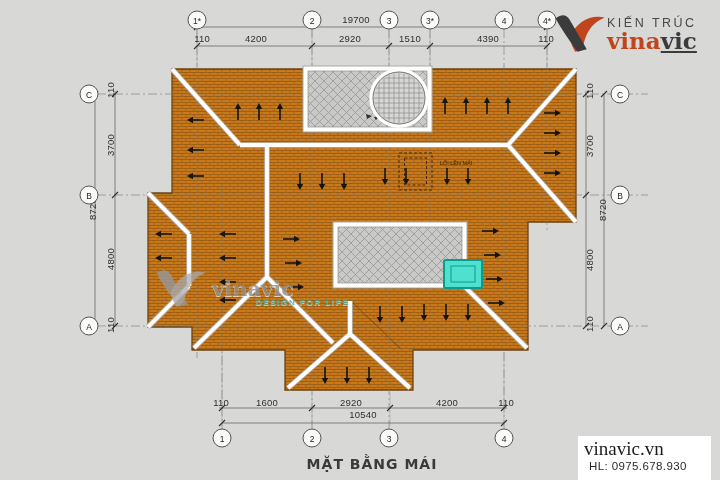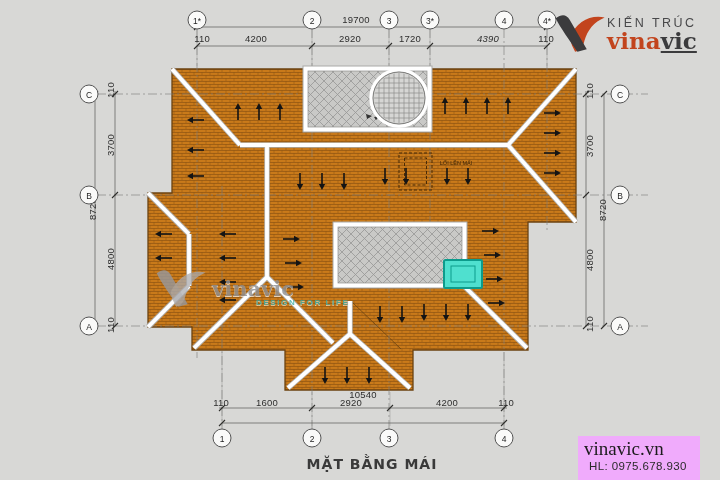--- a/index.html
+++ b/index.html
@@ -24,21 +24,21 @@
   #logo .brand .p1{color:var(--c-logored,#c2441d);}
   #logo .brand .p2{color:var(--c-logodark,#3b3b3d);text-decoration:underline;}
   
   #watermark{position:absolute;left:152px;top:262px;width:160px;height:54px;z-index:4;opacity:.82;pointer-events:none;}
   #watermark .mark{position:absolute;left:0;top:2px;}
   #watermark .wbrand{position:absolute;left:60px;top:14px;font-family:"DejaVu Serif",serif;font-weight:700;
                      font-size:21px;color:var(--c-wmgray,#909092);text-shadow:0 1px 0 rgba(255,255,255,.8);white-space:nowrap;}
   #watermark .wtag{position:absolute;left:62px;top:36px;font-size:8px;font-weight:700;letter-spacing:1.6px;
                    color:var(--c-wmteal,#3aaea6);text-shadow:0 1px 0 rgba(255,255,255,.7);white-space:nowrap;padding-left:42px;}
   
-  #contact{position:absolute;left:578px;top:436px;width:122px;height:44px;background:#f0abfc;z-index:5;}
+  #contact{position:absolute;left:578px;top:436px;width:133px;height:44px;background:#ffffff;z-index:5;}
   #contact .site{position:absolute;left:6px;top:2px;font-family:"Liberation Serif",serif;font-size:19px;color:#1c1c1c;white-space:nowrap;}
   #contact .hot{position:absolute;left:11px;top:24px;font-size:11.5px;color:#2a2a2a;letter-spacing:.4px;white-space:nowrap;}
 </style>
 </head>
 <body>
 
 <div id="canvas">
 
   <svg id="plan" width="720" height="480" viewBox="0 0 720 480">
     <defs>
@@ -285,31 +285,31 @@
                M112,97 L118,91 M112,198 L118,192 M112,329 L118,323
                M92,97 L98,91 M92,329 L98,323
                M583,97 L589,91 M583,198 L589,192 M583,329 L589,323
                M601,97 L607,91 M601,329 L607,323" stroke="#2f2f2d" stroke-width="1.1" fill="none"></path>
     </g>
   </svg>
 
   <div class="label" style="left:202px;top:38px;">110</div>
   <div class="label" style="left:256px;top:38px;">4200</div>
   <div class="label" style="left:350px;top:38px;">2920</div>
-  <div class="label" style="left:410px;top:38px;">1720</div>
-  <div class="label" style="left:488px;top:38px;font-style:italic;">4390</div>
+  <div class="label" style="left:410px;top:38px;">1510</div>
+  <div class="label" style="left:488px;top:38px;">4390</div>
   <div class="label" style="left:546px;top:38px;">110</div>
   <div class="label total" style="left:356px;top:19px;">19700</div>
 
   <div class="label" style="left:221px;top:402px;">110</div>
   <div class="label" style="left:267px;top:402px;">1600</div>
   <div class="label" style="left:351px;top:402px;">2920</div>
   <div class="label" style="left:447px;top:402px;">4200</div>
   <div class="label" style="left:506px;top:402px;">110</div>
-  <div class="label total" style="left:363px;top:394px;">10540</div>
+  <div class="label total" style="left:363px;top:414px;">10540</div>
 
   <div class="label rot" style="left:110px;top:90px;">110</div>
   <div class="label rot" style="left:110px;top:145px;">3700</div>
   <div class="label rot" style="left:110px;top:259px;">4800</div>
   <div class="label rot" style="left:110px;top:325px;">110</div>
   <div class="label rot total" style="left:92px;top:209px;">8720</div>
 
   <div class="label rot" style="left:589px;top:91px;">110</div>
   <div class="label rot" style="left:589px;top:146px;">3700</div>
   <div class="label rot" style="left:589px;top:260px;">4800</div>

